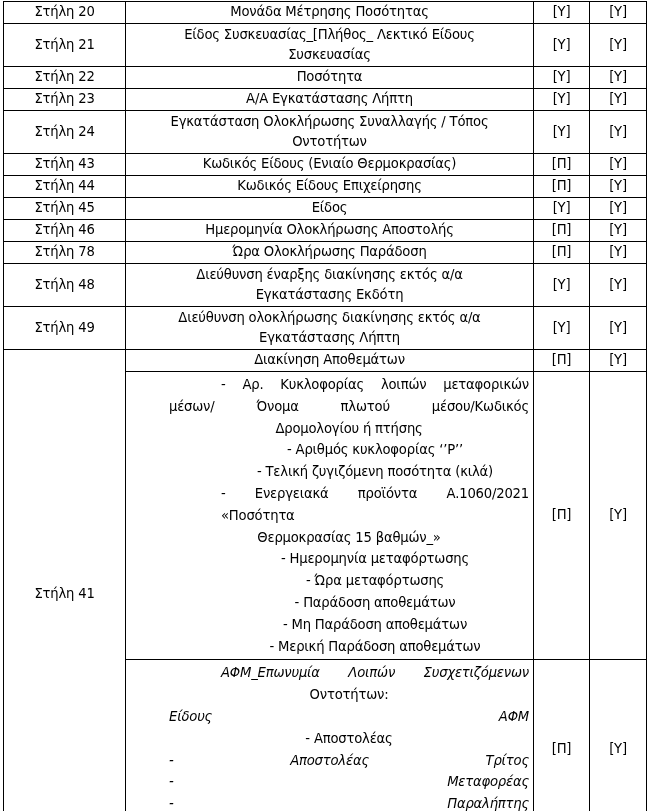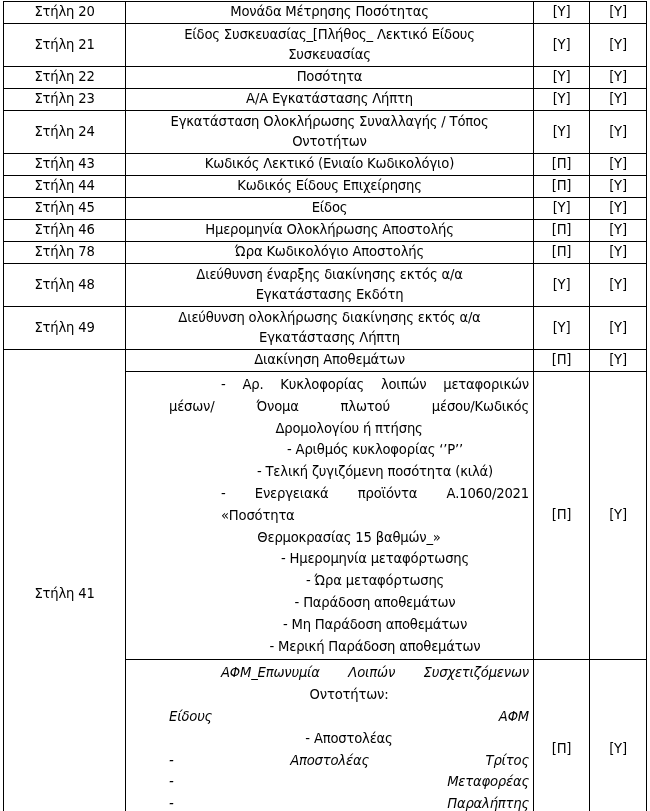--- a/index.html
+++ b/index.html
@@ -102,21 +102,21 @@
             <span>Οντοτήτων</span>
           </span>
         </td>
       <td>[Υ]</td>
       <td>[Υ]</td>
     </tr>
     <tr class="r1">
       <td>Στήλη 43</td>
       <td>
           <span class="desc-lines">
-            <span>Κωδικός Λεκτικό (Ενιαίο Κωδικολόγιο)</span>
+            <span>Κωδικός Είδους (Ενιαίο Θερμοκρασίας)</span>
           </span>
         </td>
       <td>[Π]</td>
       <td>[Υ]</td>
     </tr>
     <tr class="r1">
       <td>Στήλη 44</td>
       <td>
           <span class="desc-lines">
             <span>Κωδικός Είδους Επιχείρησης</span>
@@ -142,21 +142,21 @@
             <span>Ημερομηνία Ολοκλήρωσης Αποστολής</span>
           </span>
         </td>
       <td>[Π]</td>
       <td>[Υ]</td>
     </tr>
     <tr class="r1">
       <td>Στήλη 78</td>
       <td>
           <span class="desc-lines">
-            <span>Ώρα Κωδικολόγιο Αποστολής</span>
+            <span>Ώρα Ολοκλήρωσης Παράδοση</span>
           </span>
         </td>
       <td>[Π]</td>
       <td>[Υ]</td>
     </tr>
     <tr class="r2">
       <td>Στήλη 48</td>
       <td>
           <span class="desc-lines">
             <span>Διεύθυνση έναρξης διακίνησης εκτός α/α</span>

